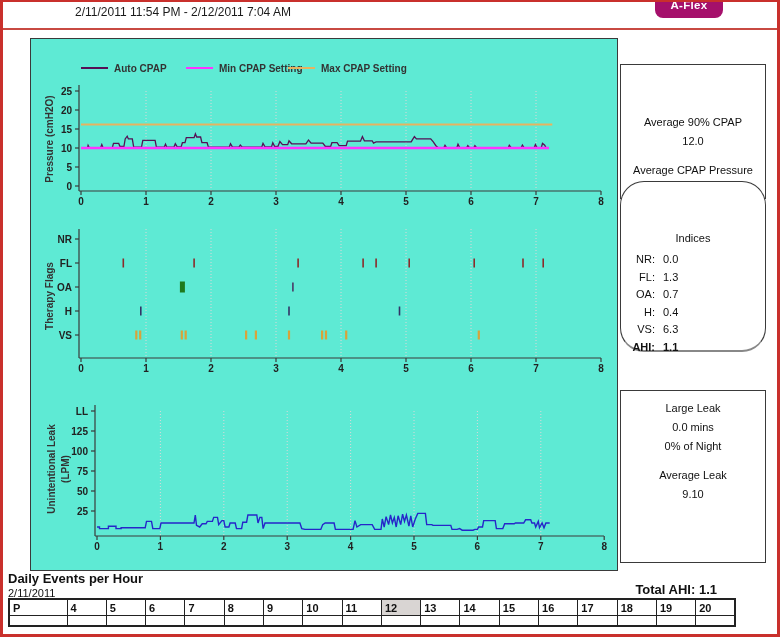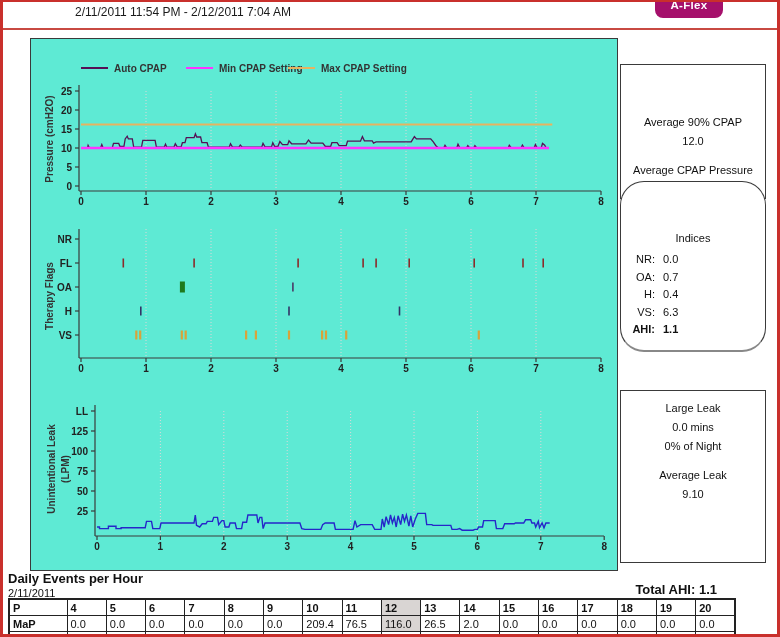--- a/index.html
+++ b/index.html
@@ -225,20 +225,24 @@
   <div class="line">10.9</div>
 </div>
 
 <div class="side-panel panel-indices">
   <div class="title">Indices</div>
   <div class="indices-row">
     <span class="lbl">NR:</span>
     <span class="val">0.0</span>
   </div>
   <div class="indices-row">
+    <span class="lbl">FL:</span>
+    <span class="val">1.3</span>
+  </div>
+  <div class="indices-row">
     <span class="lbl">OA:</span>
     <span class="val">0.7</span>
   </div>
   <div class="indices-row">
     <span class="lbl">H:</span>
     <span class="val">0.4</span>
   </div>
   <div class="indices-row">
     <span class="lbl">VS:</span>
     <span class="val">6.3</span>
@@ -299,40 +303,20 @@
           <th>14</th>
           <th>15</th>
           <th>16</th>
           <th>17</th>
           <th>18</th>
           <th>19</th>
           <th>20</th>
         </tr>
       </thead>
     <tbody>
-      <tr id="events-values">
-          <td class="rowlabel">MaP</td>
-          <td>0.0</td>
-          <td>0.0</td>
-          <td>0.0</td>
-          <td>0.0</td>
-          <td>0.0</td>
-          <td>0.0</td>
-          <td>209.4</td>
-          <td>76.5</td>
-          <td class="hl">116.0</td>
-          <td>26.5</td>
-          <td>2.0</td>
-          <td>0.0</td>
-          <td>0.0</td>
-          <td>0.0</td>
-          <td>0.0</td>
-          <td>0.0</td>
-          <td>0.0</td>
-        </tr>
       <tr id="events-cut" class="cutrow">
           <td></td>
           <td></td>
           <td></td>
           <td></td>
           <td></td>
           <td></td>
           <td></td>
           <td></td>
           <td></td>

